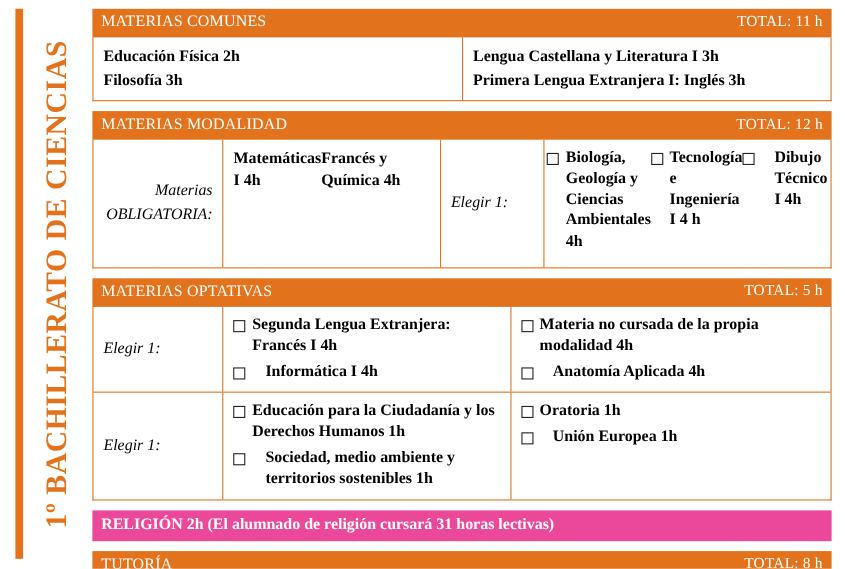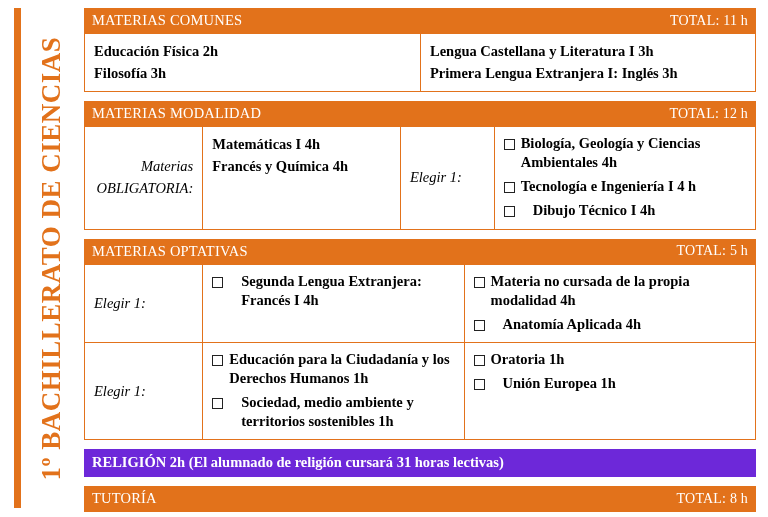--- a/index.html
+++ b/index.html
@@ -104,23 +104,23 @@
 
   .bold { font-weight: bold; }
   .italic { font-style: italic; }
 
   
   .c-left  { width: 50%; }
   .c-right { width: 50%; }
 
   
   .m-a { width: 17.5%; display: flex; flex-direction: column; justify-content: center; text-align: right; }
-  .m-b { width: 29.5%; display: flex; flex-direction: column; }
+  .m-b { width: 29.5%; display: flex; justify-content: center; }
   .m-c { width: 14%;  display: flex; flex-direction: column; justify-content: center; }
-  .m-d { width: 39%;  display: flex; flex-direction: column; justify-content: center; }
+  .m-d { width: 39%;  display: flex; justify-content: center; }
 
   
   .o-a { width: 17.5%; display: flex; flex-direction: column; justify-content: center; }
   .o-b { width: 39%; }
   .o-c { width: 43.5%; }
 
   .chk-line {
     display: flex;
     align-items: flex-start;
     margin-bottom: 5px;
@@ -135,21 +135,21 @@
     margin-top: 5px;
     flex: 0 0 auto;
   }
   .chk-txt {
     font-weight: bold;
     font-size: 14.5px;
     line-height: 1.32;
   }
 
   .single-bar {
-    background: #6d28d9;
+    background: #ec4899;
     color: #ffffff;
     font-weight: bold;
     font-size: 14.5px;
     padding: 5px 8px 6px 8px;
     box-sizing: border-box;
   }
 </style>
 </head>
 <body>
 
@@ -225,20 +225,24 @@
 
         <div class="row">
           <div class="cell o-a">
             <p class="italic">Elegir 1:</p>
           </div>
           <div class="cell o-b">
             <div class="chk-line">
               <span class="chk"></span>
               <span class="chk-txt">Segunda Lengua Extranjera: Francés I 4h</span>
             </div>
+            <div class="chk-line">
+              <span class="chk"></span>
+              <span class="chk-txt">Informática I 4h</span>
+            </div>
           </div>
           <div class="cell o-c">
             <div class="chk-line">
               <span class="chk"></span>
               <span class="chk-txt">Materia no cursada de la propia modalidad 4h</span>
             </div>
             <div class="chk-line">
               <span class="chk"></span>
               <span class="chk-txt">Anatomía Aplicada 4h</span>
             </div>

